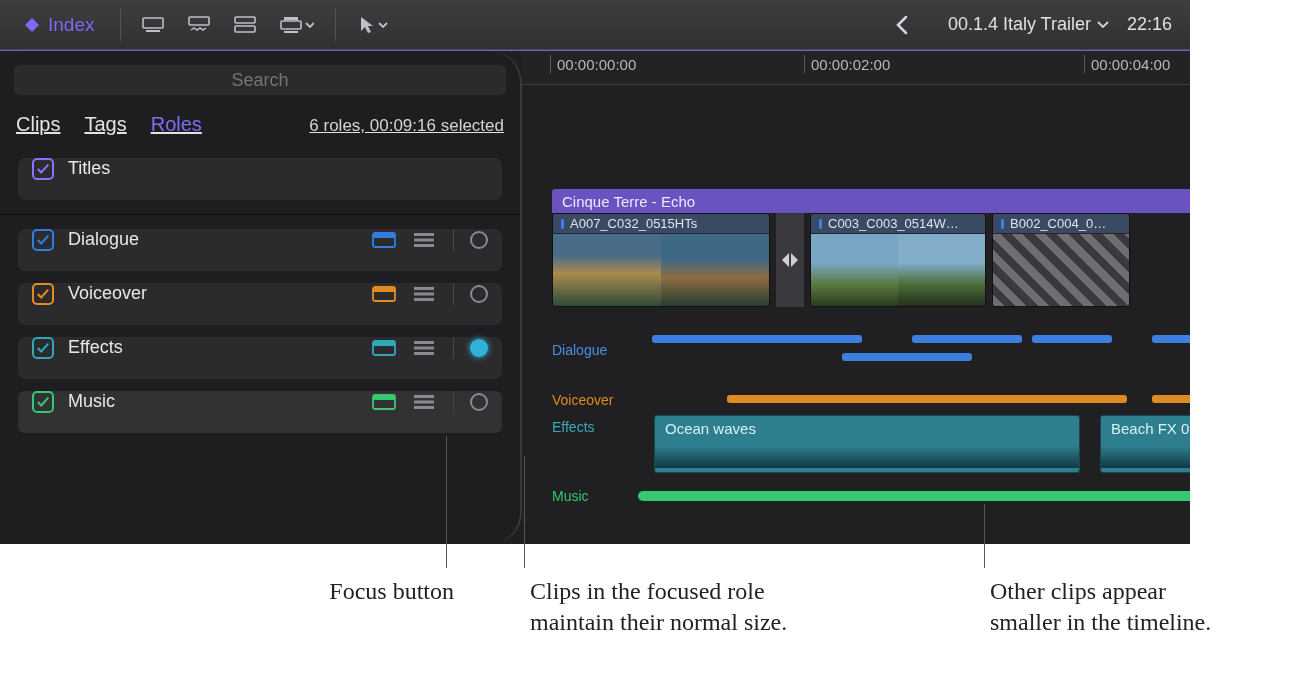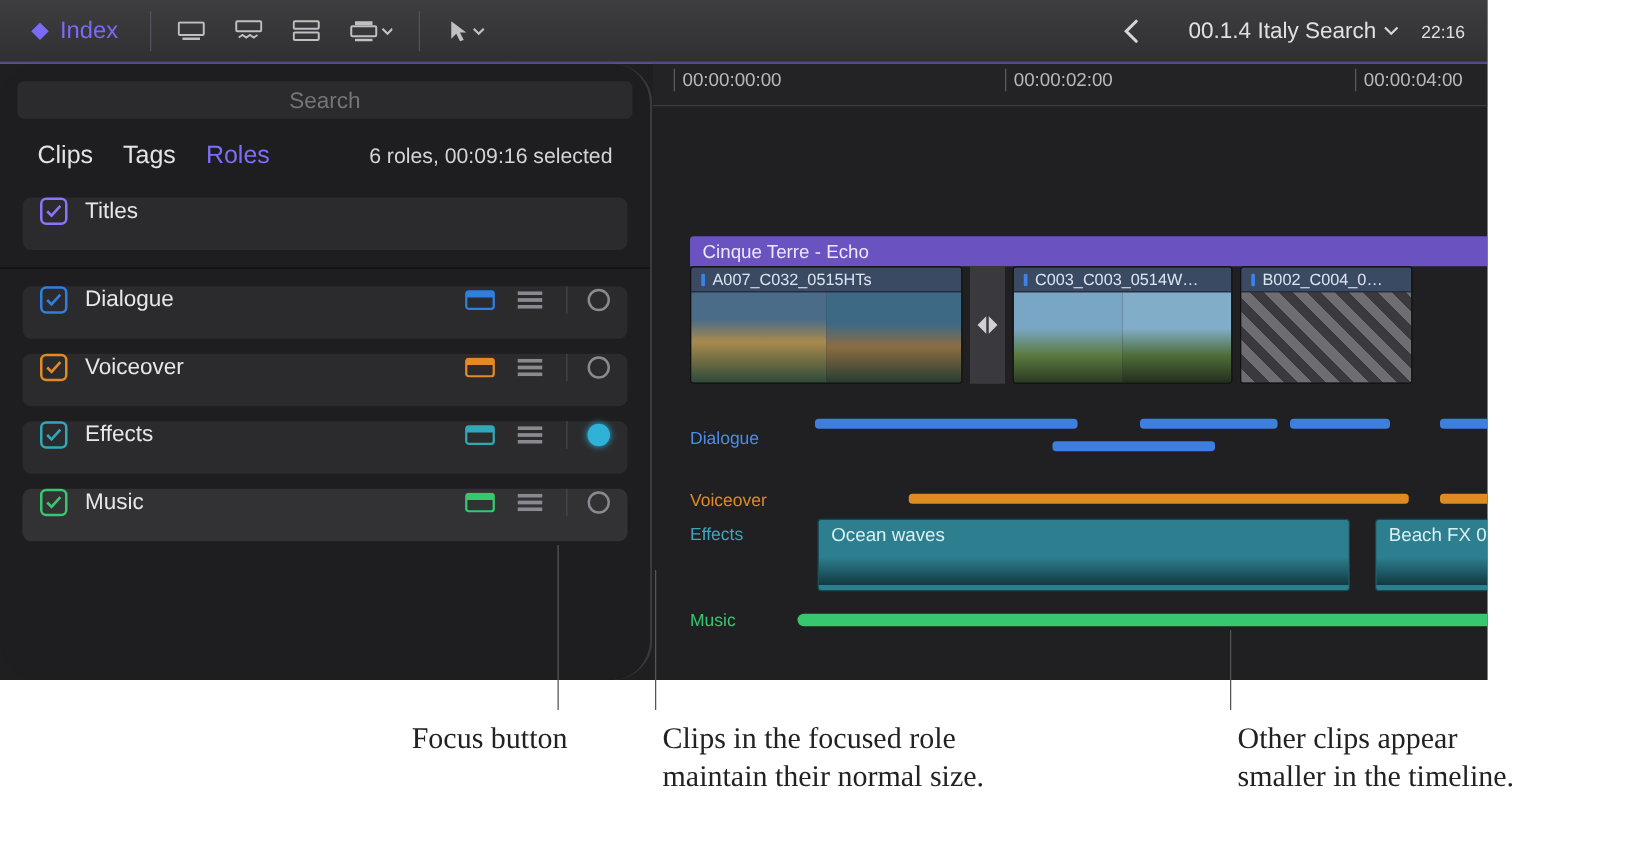--- a/index.html
+++ b/index.html
@@ -54,21 +54,21 @@
   }
   .tb-icon.drop { width: 52px; }
   .tb-spacer { flex: 1; }
   .tb-back { width:40px; font-size:24px; color:#c7c7cc;}
   .tb-title {
     color: #e0e0e4;
     font-size: 18px;
     margin-left: 20px;
     display:flex; align-items:center; gap:6px;
   }
-  .tb-time { color: #e0e0e4; font-size: 14px; margin-left: 12px; margin-right:8px; }
+  .tb-time { color: #e0e0e4; font-size: 18px; margin-left: 12px; margin-right:8px; }
 
   
   .main {
     flex: 1;
     display: flex;
     overflow: hidden;
     border-top: 1px solid #6a5de0;
   }
   
   .sidebar {
@@ -89,23 +89,24 @@
     background: #2b2b2e;
     border: none;
     color: #8a898f;
     font-size: 18px;
     text-align: center;
   }
   .tabs-row {
     display: flex;
     align-items: baseline;
     gap: 24px;
-    padding: 8px 30px 18px;
+    padding: 8px 16px 18px;
     color: #e3e3e7;
     font-size: 20px;
+    text-decoration: underline;
   }
   .tab { cursor: pointer; }
   .tab.active { color: #7b6efb; }
   .tabs-info {
     margin-left: auto;
     font-size: 17px;
     color: #d4d4d8;
   }
   .roles-list { padding: 4px 18px; display:flex; flex-direction:column; gap:12px; }
   .role-card {
@@ -295,21 +296,21 @@
         </svg>
     </div>
 
     <div class="tb-spacer"></div>
     <div class="tb-item tb-back">
       <svg width="14" height="20" viewBox="0 0 14 20">
           <path d="M11 2L3 10l8 8" stroke="#d5d5da" stroke-width="2.5" fill="none" stroke-linecap="round"></path>
         </svg>
     </div>
     <div class="tb-title">
-      <span>00.1.4 Italy Search</span>
+      <span>00.1.4 Italy Trailer</span>
       <svg width="12" height="8" viewBox="0 0 12 8">
           <path d="M1 1l5 5 5-5" stroke="#d5d5da" stroke-width="1.8" fill="none"></path>
         </svg>
     </div>
     <div class="tb-time">22:16</div>
   </div>
 
   <div class="main">
 
     <div class="sidebar">
@@ -438,21 +439,21 @@
               </span>
             <span class="rbtn-sep"></span>
             <span class="focus-circle"></span>
           </div>
         </div>
       </div>
     </div>
 
     <div class="timeline">
       <div class="ruler">
-        <span class="tick" style="left:17px">
+        <span class="tick" style="left:28px">
             <span>00:00:00:00</span>
           </span>
         <span class="tick" style="left:282px">
             <span>00:00:02:00</span>
           </span>
         <span class="tick" style="left:562px">
             <span>00:00:04:00</span>
           </span>
       </div>
       <div class="tracks">

